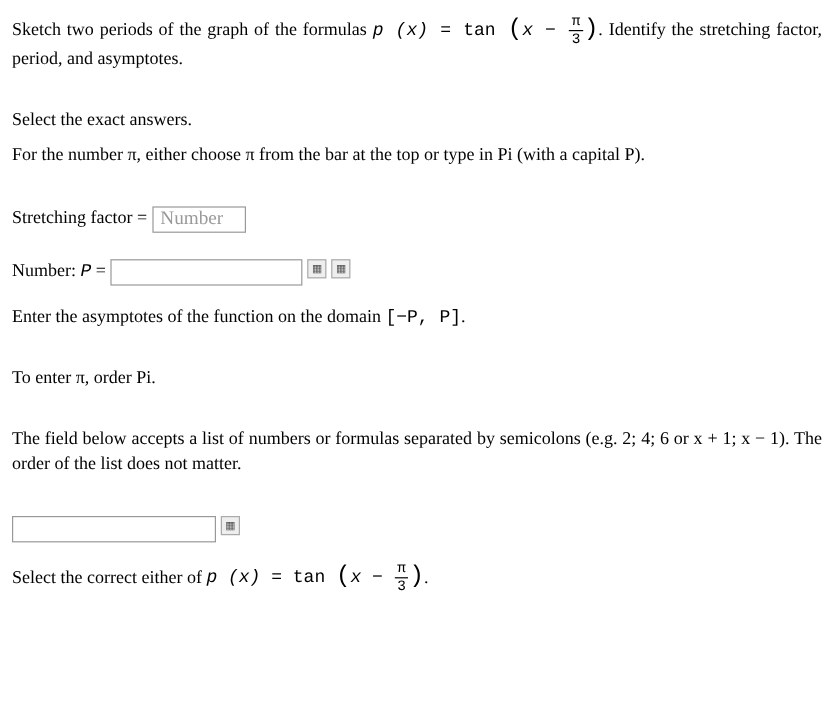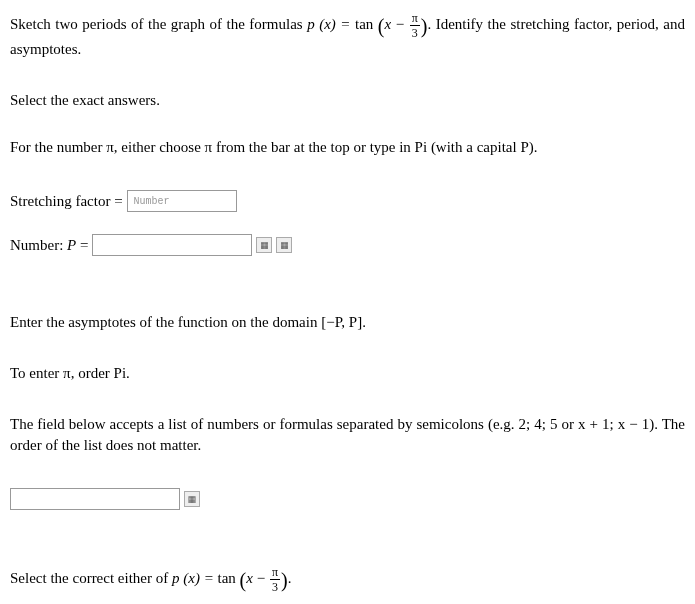--- a/index.html
+++ b/index.html
@@ -17,25 +17,25 @@
       line-height: 1.4;
     }
     .paragraph {
       text-align: justify;
       margin-bottom: 8px;
     }
     .section-gap {
       margin-top: 30px;
     }
     .section-gap-large {
-      margin-top: 56px;
+      margin-top: 16px;
     }
     .math-expr {
       font-style: italic;
-      font-family: Liberation Serif, serif;
+      font-family: Liberation Mono, monospace;
     }
     .math-rm {
       font-style: normal;
     }
     .fraction {
       display: inline-block;
       vertical-align: middle;
       text-align: center;
       font-size: 12px;
       line-height: 1;
@@ -51,30 +51,30 @@
       padding: 1px 2px 0;
     }
     .paren-large {
       font-size: 20px;
       vertical-align: middle;
       line-height: 0;
     }
     .input-row {
       margin-top: 22px;
       display: flex;
-      align-items: center;
+      align-items: flex-start;
       gap: 4px;
     }
     input.number-input {
-      width: 110px;
+      width: 78px;
       height: 22px;
       border: 1px solid #999;
       padding: 2px 6px;
-      font-size: 10px;
-      font-family: Liberation Mono, monospace;
+      font-size: 16px;
+      font-family: Liberation Serif, serif;
     }
     input.number-input::placeholder {
       color: #999;
     }
     input.formula-input {
       width: 160px;
       height: 22px;
       border: 1px solid #999;
       padding: 2px 6px;
       font-size: 12px;
@@ -105,21 +105,21 @@
 <body>
 
 <p class="paragraph">
   <span>Sketch two periods of the graph of the formulas </span>
   <span class="math-expr">
     <span>p (x) = </span><span class="math-rm">tan</span>
     <span class="paren-large math-rm">(</span><span>x</span><span class="math-rm"> − </span><span class="fraction math-rm"><span class="num">π</span><span class="den">3</span></span><span class="paren-large math-rm">)</span></span><span>. Identify the stretching factor, period, and asymptotes.</span>
 </p>
 
 <p class="section-gap">Select the exact answers.</p>
-<p style="margin-top:26px;">For the number π, either choose π from the bar at the top or type in Pi (with a capital P).</p>
+<p style="margin-top:8px;">For the number π, either choose π from the bar at the top or type in Pi (with a capital P).</p>
 
 <div class="input-row" style="margin-top:32px;">
   <span>Stretching factor = </span>
   <input type="text" class="number-input" placeholder="Number" style="">
 </div>
 
 <div class="input-row">
   <span>
     <span>Number: </span><span class="math-expr">P</span><span> = </span>
   </span>
@@ -128,21 +128,21 @@
   <span class="icon-btn">▦</span>
 </div>
 
 <p class="section-gap-large">
   <span>Enter the asymptotes of the function on the domain </span><span class="math-expr" style="font-style:normal;">[−P, P]</span><span>.</span>
 </p>
 
 <p class="section-gap">To enter π, order Pi.</p>
 
 <p class="paragraph section-gap">
-  <span>The field below accepts a list of numbers or formulas separated by semicolons (e.g. 2; 4; 5 or x + 1; x − 1). The order of the list does not matter.</span>
+  <span>The field below accepts a list of numbers or formulas separated by semicolons (e.g. 2; 4; 6 or x + 1; x − 1). The order of the list does not matter.</span>
 </p>
 
 <div class="input-row" style="margin-top:32px;">
   <input type="text" class="formula-input-wide" style="">
   <span class="icon-btn">▦</span>
 </div>
 
 <p class="section-gap-large">
   <span>Select the correct either of </span>
   <span class="math-expr">

